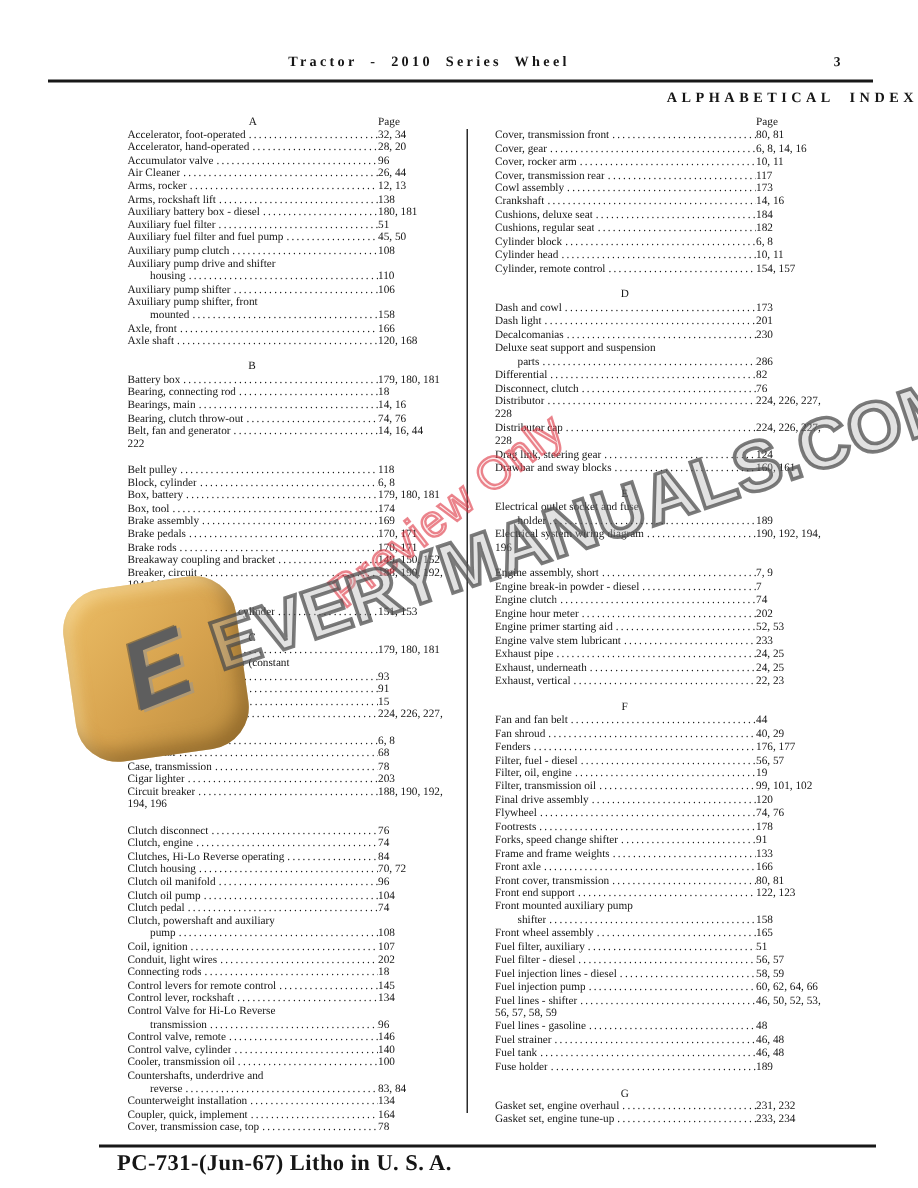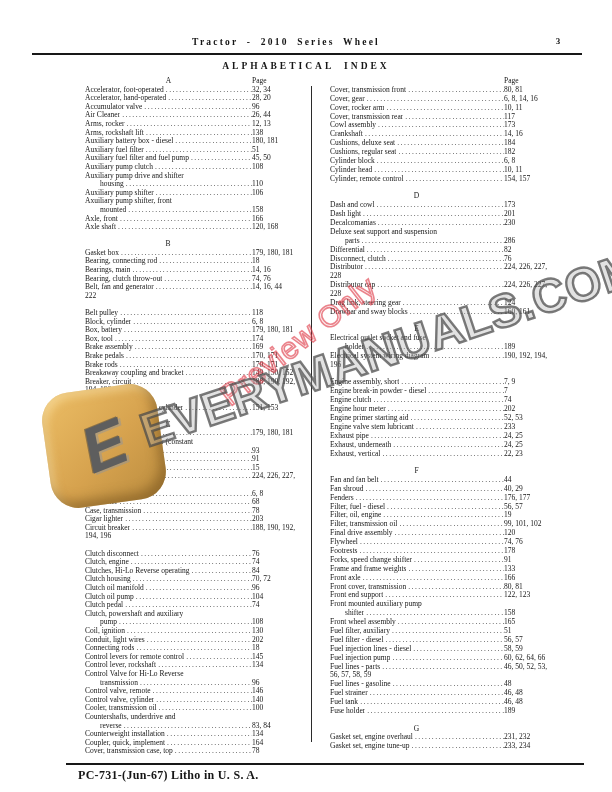--- a/index.html
+++ b/index.html
@@ -14,21 +14,21 @@
   .hdr-title{
     position:absolute;top:37px;left:0;right:40px;text-align:center;
     font-size:9.5px;font-weight:bold;letter-spacing:2.2px;word-spacing:4px;
   }
   .hdr-page{
     position:absolute;top:36px;left:544px;width:28px;text-align:center;
     font-size:9px;font-weight:bold;
   }
   .rule-top{position:absolute;top:53px;left:32px;width:550px;height:2px;background:#181818;}
   .main-title{
-    position:absolute;top:61px;left:0;right:0;text-align:center;
+    position:absolute;top:61px;left:0;right:0;text-align:right;
     font-size:9.5px;font-weight:bold;letter-spacing:3px;word-spacing:5px;
   }
   
   .vrule{position:absolute;left:311px;top:86px;width:1.3px;height:656px;background:#2b2b2b;}
   .col{position:absolute;top:77px;}
   .col-left{left:85px;width:223px;}
   .col-right{left:330px;width:254px;}
   .row{display:flex;height:8.6px;line-height:8.6px;font-size:7.5px;overflow:visible;}
   .col-right .row{height:8.9px;line-height:8.9px;}
   .row .nm{white-space:nowrap;overflow:hidden;}
@@ -36,21 +36,21 @@
   .row .dots{flex:1;overflow:hidden;white-space:nowrap;letter-spacing:1.5px;padding:0 2px;}
   .row .pg{flex:none;width:56px;white-space:nowrap;}
   .col-right .row .pg{width:80px;}
   .row.sect .letter{flex:1;text-align:center;letter-spacing:1px;}
   .row.head{font-weight:normal;}
   .row.head .letter{flex:1;text-align:center;}
   .row.gap{height:8.6px;}
   
   .rule-bottom{position:absolute;top:763px;left:66px;width:518px;height:1.6px;background:#181818;}
   .footer-text{
-    position:absolute;top:768px;left:78px;font-size:12px;font-weight:bold;letter-spacing:0.3px;
+    position:absolute;top:768px;left:78px;font-size:15px;font-weight:bold;letter-spacing:0.3px;
   }
   
   .wm{position:absolute;inset:0;pointer-events:none;}
   .wm-site{
     position:absolute;left:142px;top:404px;transform:rotate(-18.5deg);transform-origin:0 50%;
     font-family:"Liberation Sans", sans-serif;font-weight:700;font-size:47px;letter-spacing:0.5px;
     color:rgba(175,175,175,0.36);
     -webkit-text-stroke:2.4px rgba(72,72,72,0.72);
     white-space:nowrap;
   }
@@ -173,21 +173,21 @@
         <span class="nm">Axle shaft</span>
         <span class="dots">......................................................................</span>
         <span class="pg">120, 168</span>
       </div>
       <div class="row gap"></div>
       <div class="row sect">
         <span class="letter">B</span>
         <span class="pg"></span>
       </div>
       <div class="row entry">
-        <span class="nm">Gasket box</span>
+        <span class="nm">Battery box</span>
         <span class="dots">......................................................................</span>
         <span class="pg">179, 180, 181</span>
       </div>
       <div class="row entry">
         <span class="nm">Bearing, connecting rod</span>
         <span class="dots">......................................................................</span>
         <span class="pg">18</span>
       </div>
       <div class="row entry">
         <span class="nm">Bearings, main</span>
@@ -372,21 +372,21 @@
         <span class="pg"></span>
       </div>
       <div class="row entry ind">
         <span class="nm">pump</span>
         <span class="dots">......................................................................</span>
         <span class="pg">108</span>
       </div>
       <div class="row entry">
         <span class="nm">Coil, ignition</span>
         <span class="dots">......................................................................</span>
-        <span class="pg">130</span>
+        <span class="pg">107</span>
       </div>
       <div class="row entry">
         <span class="nm">Conduit, light wires</span>
         <span class="dots">......................................................................</span>
         <span class="pg">202</span>
       </div>
       <div class="row entry">
         <span class="nm">Connecting rods</span>
         <span class="dots">......................................................................</span>
         <span class="pg">18</span>
@@ -749,21 +749,21 @@
         <span class="nm">Fuel injection lines - diesel</span>
         <span class="dots">......................................................................</span>
         <span class="pg">58, 59</span>
       </div>
       <div class="row entry">
         <span class="nm">Fuel injection pump</span>
         <span class="dots">......................................................................</span>
         <span class="pg">60, 62, 64, 66</span>
       </div>
       <div class="row entry">
-        <span class="nm">Fuel lines - parts</span>
+        <span class="nm">Fuel lines - shifter</span>
         <span class="dots">......................................................................</span>
         <span class="pg">46, 50, 52, 53,</span>
       </div>
       <div class="row entry">
         <span class="nm"></span>
         <span class="pg">56, 57, 58, 59</span>
       </div>
       <div class="row entry">
         <span class="nm">Fuel lines - gasoline</span>
         <span class="dots">......................................................................</span>

